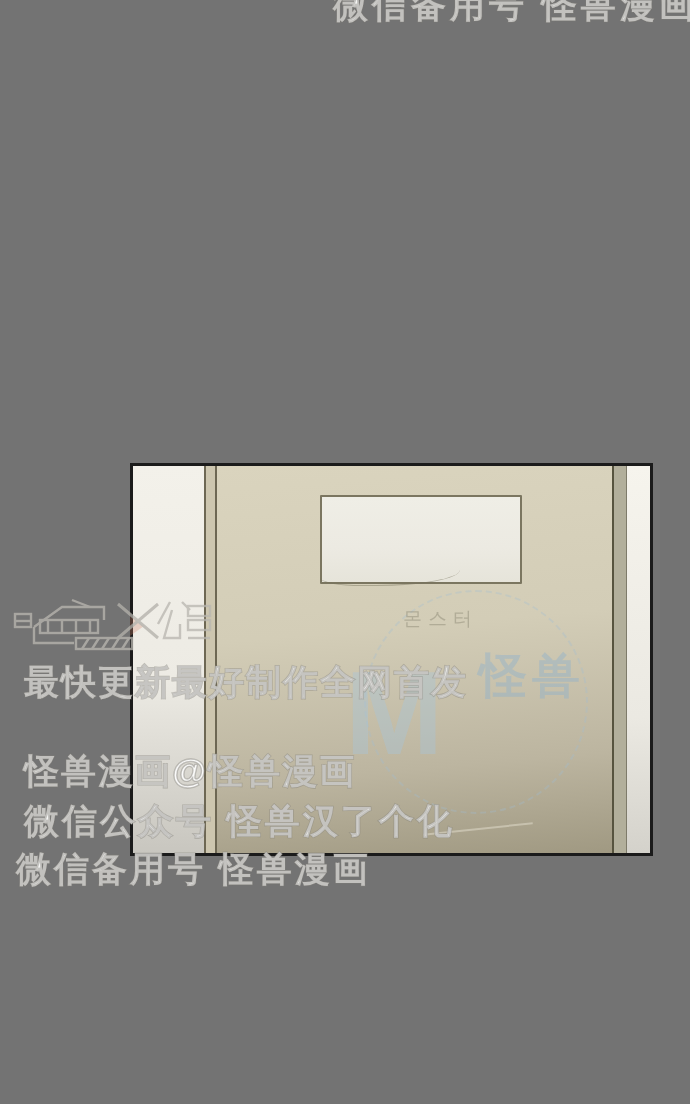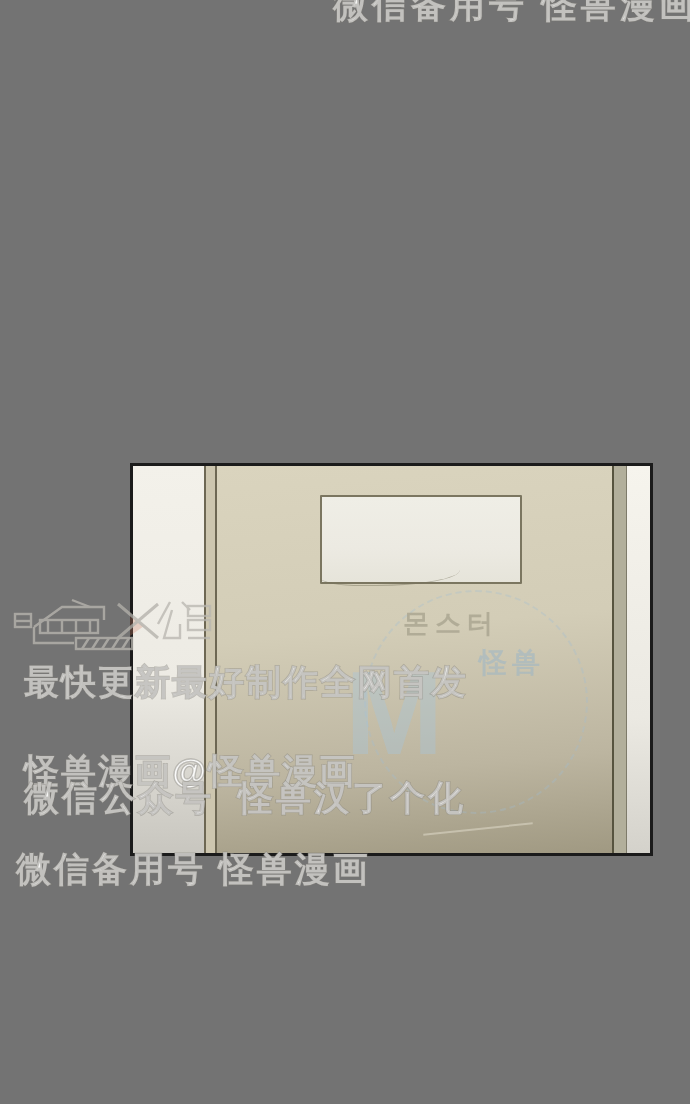--- a/index.html
+++ b/index.html
@@ -16,21 +16,21 @@
     color:rgba(255,255,255,0.92);
     -webkit-text-stroke:1.3px rgba(134,131,124,0.45);
     text-shadow:0 0 1px rgba(150,147,140,0.25);
     z-index:6;
     line-height:1.1;
   }
   .wm-top{left:333px;top:-14px;letter-spacing:4px;}
   .wm-l1{left:24px;top:655px;margin-top:8px;}
   .wm-l2{left:24px;top:702px;}
   .wm-l3{left:24px;top:752px;}
-  .wm-l4{left:24px;top:782px;letter-spacing:3px;font-family:Liberation Mono, monospace;}
+  .wm-l4{left:24px;top:802px;letter-spacing:3px;}
   .wm-l5{left:16px;top:850px;letter-spacing:3px;}
 
   
   .logo{position:absolute;left:12px;top:594px;z-index:6;opacity:0.85;}
 
   
   .panel{
     position:absolute;left:130px;top:463px;
     width:517px;height:387px;
     border:3px solid #1b1b1b;
@@ -80,34 +80,34 @@
 
   
   .wm-ring{
     position:absolute;left:147px;top:124px;width:220px;height:220px;
     border:2px dashed rgba(158,188,212,0.30);
     border-radius:50%;
     z-index:2;
   }
   .wm-korean{
     position:absolute;left:186px;top:140px;
-    font-size:26px;font-weight:bold;letter-spacing:6px;
+    font-size:19px;font-weight:normal;letter-spacing:6px;
     color:rgba(150,145,125,0.55);
     z-index:2;
   }
   .wm-monogram{
     position:absolute;left:128px;top:188px;
     font-size:118px;font-weight:bold;line-height:1;
     color:rgba(165,196,220,0.38);
     letter-spacing:-4px;
     z-index:2;
   }
   .wm-brand{
     position:absolute;left:262px;top:178px;
-    font-size:28px;font-weight:bold;letter-spacing:5px;
+    font-size:48px;font-weight:bold;letter-spacing:5px;
     color:rgba(140,176,206,0.42);
     z-index:2;
   }
   .floor-streak{
     position:absolute;left:206px;top:362px;width:110px;height:0;
     border-top:2px solid rgba(236,231,216,0.45);
     transform:rotate(-6deg);
     z-index:2;
   }
 </style>

